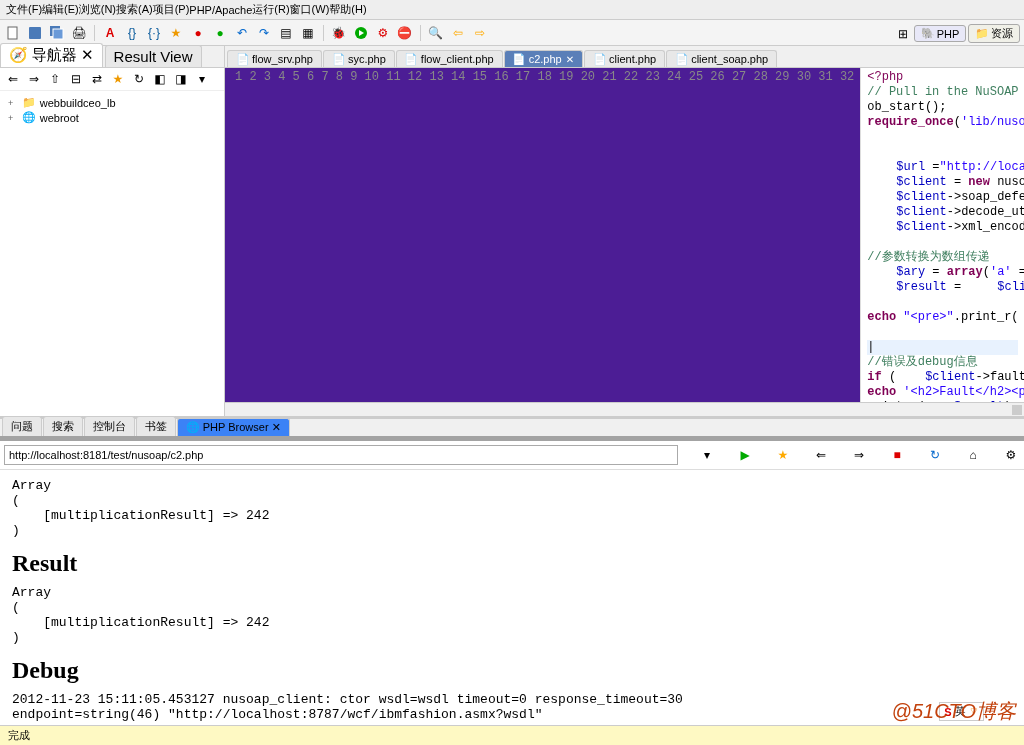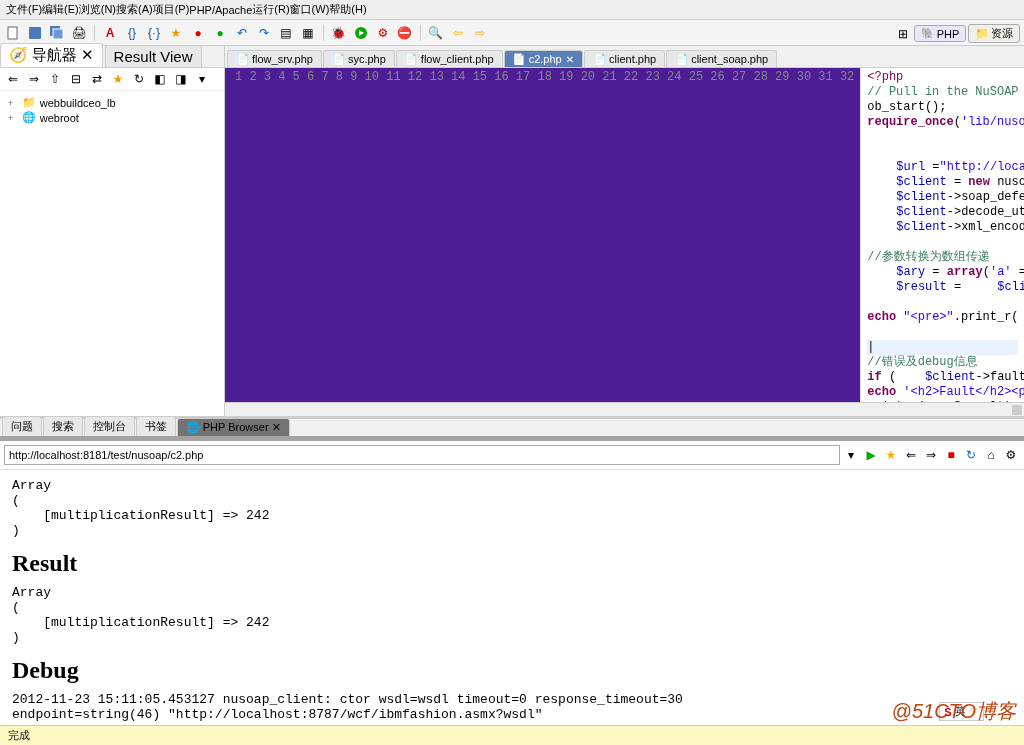--- a/index.html
+++ b/index.html
@@ -32,22 +32,22 @@
 .code .cm { color:#3f7f5f; }
 .code .str { color:#2a00ff; }
 .code .var { color:#0000c0;margin-left:29px; }
 .code .tag { color:#7f0055; }
 .hl-line { background:#e8f2fe; display:block; width:100%; }
 .scrollbar-h { height:14px; background:#f0f0f0; border-top:1px solid #ccc; position:relative; }
 .scrollbar-h::after { content:""; position:absolute; right:2px; top:2px; width:10px; height:10px; background:#ccc; }
 .bottom-panel { border-top:3px solid #ccc; height:310px; display:flex; flex-direction:column; }
 .btabs { display:flex; background:#f0f0f0; height:22px; align-items:flex-end; border-bottom:5px solid #a3a3a3; padding-left:2px; }
 .btab { padding:2px 8px; border:1px solid #ccc; border-bottom:none; background:#e8e8e8; margin-right:1px; border-radius:3px 3px 0 0; font-size:11px; }
-.btab.active { background:#737373; }
-.browser-bar { display:flex; padding:4px; gap:2px; align-items:center; border-bottom:1px solid #ddd; }
+.btab.active { background:#3b82f6; }
+.browser-bar { display:flex; padding:4px; gap:20px; align-items:center; border-bottom:1px solid #ddd; }
 .url-input { flex:1; border:1px solid #aaa; padding:2px 4px; font-size:11px; height:20px; }
 .bb-btn { width:18px; height:18px; display:flex; align-items:center; justify-content:center; font-size:12px; }
 .browser-content { flex:1; padding:8px 12px; overflow:auto; background:#fff; font-family:"Courier New",monospace; font-size:13px; }
 .browser-content h2 { font-family:"Times New Roman",serif; font-size:24px; font-weight:bold; margin:12px 0 8px; }
 .browser-content pre { font-family:"Courier New",monospace; white-space:pre; }
 .statusbar { position:absolute; bottom:0; left:0; right:0; height:20px; background:#fef9c3; border-top:1px solid #ccc; padding:2px 8px; font-size:11px; }
 .watermark { position:absolute; right:8px; bottom:20px; color:#c2410c; font-size:20px; font-style:italic; }
 .ime-badge { position:absolute; right:40px; bottom:24px; background:#fff; border:1px solid #ccc; padding:1px 4px; font-size:11px; display:flex; align-items:center; gap:3px; }
 svg { display:block; }
 </style>

